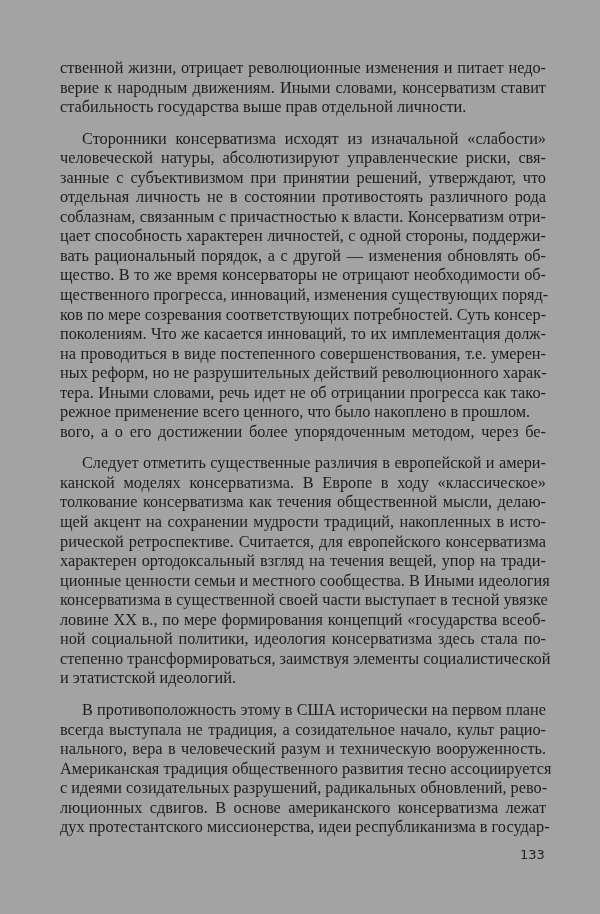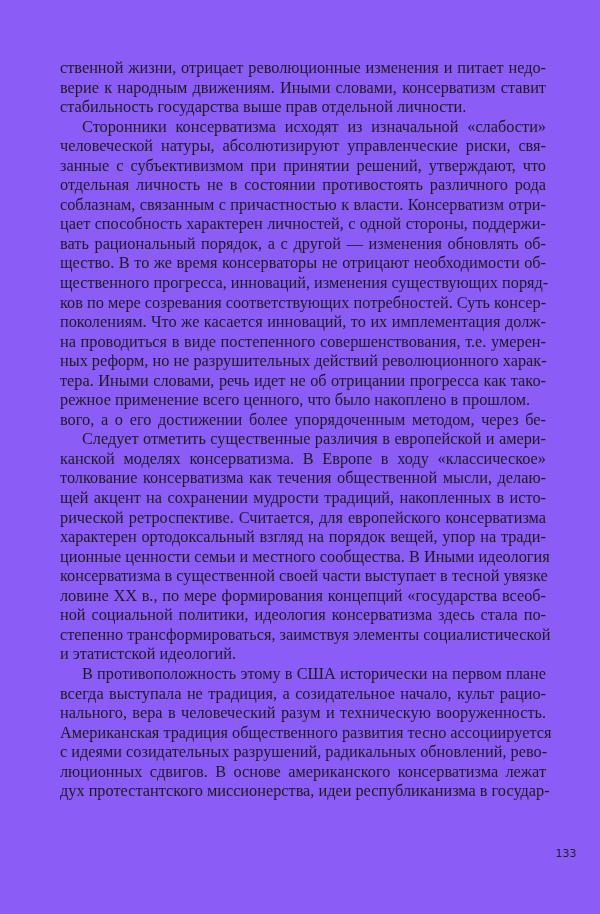--- a/index.html
+++ b/index.html
@@ -2,37 +2,37 @@
 <html><head>
 <meta charset="utf-8">
 <style>
   html, body { margin: 0; padding: 0; }
   body {
     width: 600px; height: 914px; background: #ffffff; overflow: hidden;
     position: relative;
   }
   .page {
     position: absolute; left: 0; top: 0; width: 600px; height: 914px;
-    background: #8b5cf6;
+    background: #a3a3a3;
   }
   .text {
     position: absolute; left: 60px; top: 58px; width: 486px;
     font-family: "Liberation Serif", "DejaVu Serif", serif;
     font-size: 16.3px; line-height: 19.55px; color: #1c1c1c;
   }
   .line {
     display: block; white-space: nowrap; text-align: justify;
     text-align-last: justify; height: 19.55px;
   }
   .line.last { text-align-last: left; font-family: Liberation Serif, serif; }
-  .line.indent { padding-left: 22px; }
+  .line.indent { padding-left: 22px; margin-top: 12px; }
   .page-number {
-    position: absolute; left: 520px; top: 847px; width: 26px; text-align: center;
+    position: absolute; left: 520px; top: 847px; width: 26px; text-align: left;
     font-family: "DejaVu Sans", "Liberation Sans", sans-serif;
-    font-size: 11px; color: #222; margin-left: 33px;
+    font-size: 13px; color: #222;
   }
 </style>
 </head>
 <body>
 
 <div class="page">
   <div class="text">
 
     <div>
       <span class="line">ственной жизни, отрицает революционные изменения и питает недо-</span>
@@ -58,21 +58,21 @@
       <span class="line last">режное применение всего ценного, что было накоплено в прошлом.</span>
       <span class="line">вого, а о его достижении более упорядоченным методом, через бе-</span>
     </div>
 
     <div>
       <span class="line indent">Следует отметить существенные различия в европейской и амери-</span>
       <span class="line">канской моделях консерватизма. В Европе в ходу «классическое»</span>
       <span class="line">толкование консерватизма как течения общественной мысли, делаю-</span>
       <span class="line">щей акцент на сохранении мудрости традиций, накопленных в исто-</span>
       <span class="line">рической ретроспективе. Считается, для европейского консерватизма</span>
-      <span class="line">характерен ортодоксальный взгляд на порядок вещей, упор на тради-</span>
+      <span class="line">характерен ортодоксальный взгляд на течения вещей, упор на тради-</span>
       <span class="line">ционные ценности семьи и местного сообщества. В Иными идеология</span>
       <span class="line">консерватизма в существенной своей части выступает в тесной увязке</span>
       <span class="line">ловине XX в., по мере формирования концепций «государства всеоб-</span>
       <span class="line">ной социальной политики, идеология консерватизма здесь стала по-</span>
       <span class="line">степенно трансформироваться, заимствуя элементы социалистической</span>
       <span class="line last">и этатистской идеологий.</span>
     </div>
 
     <div>
       <span class="line indent">В противоположность этому в США исторически на первом плане</span>

